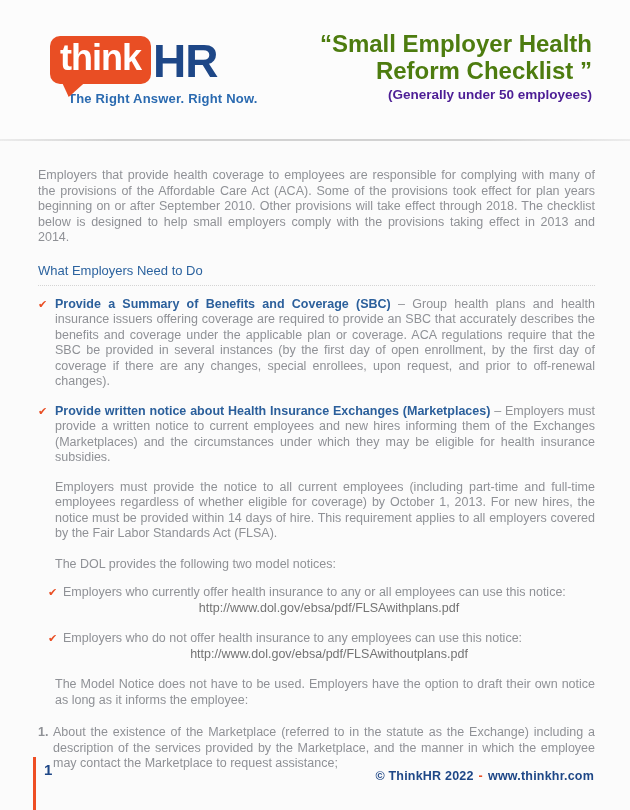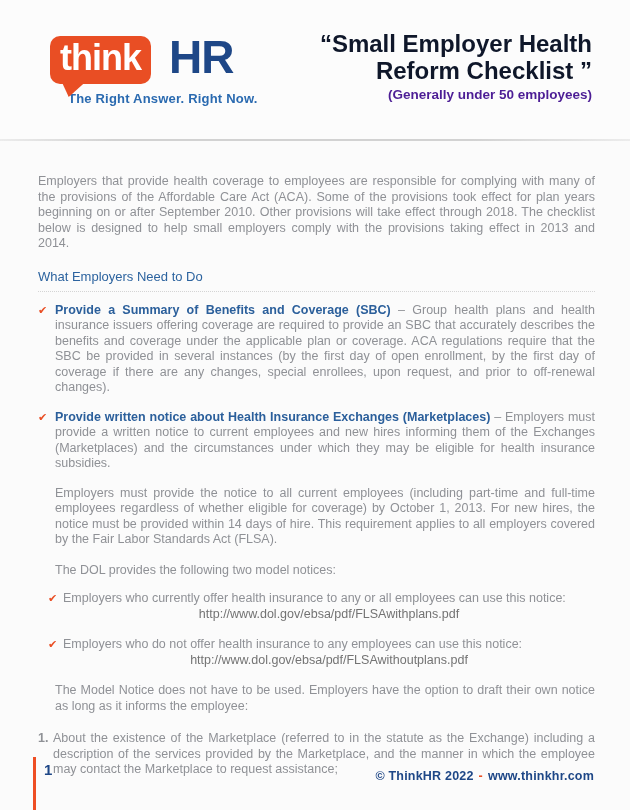--- a/index.html
+++ b/index.html
@@ -16,21 +16,21 @@
   }
 
   
   .header { position: absolute; top: 0; left: 0; right: 0; height: 140px; background: #fcfcfc; }
   .header-rule {
     position: absolute; top: 139px; left: 0; right: 0; height: 2px;
     background: linear-gradient(to right, #ececec, #d2d2d2 18%, #d2d2d2 75%, #ececec);
   }
 
   .logo { position: absolute; top: 36px; left: 50px; }
-  .logo-row { display: flex; align-items: flex-start; gap: 16px; }
+  .logo-row { display: flex; align-items: flex-end; }
   .logo-bubble {
     position: relative;
     background: #e94e24;
     border-radius: 10px;
     padding: 3px 10px 7px 10px;
     height: 48px;
     display: flex; align-items: center;
   }
   .logo-bubble-text {
     color: #ffffff; font-weight: bold; font-size: 36px; letter-spacing: -1px; line-height: 1;
@@ -45,25 +45,25 @@
   }
   .logo-hr {
     color: #1e4787; font-weight: bold; font-size: 46px; line-height: 0.95;
     letter-spacing: -1px; margin-left: 2px;
   }
   .logo-tagline {
     color: #2a6ab0; font-weight: bold; font-size: 13px; margin: 7px 0 0 18px; letter-spacing: 0.2px;
   }
 
   .title-block { position: absolute; top: 30px; right: 38px; text-align: right; }
-  .title-line { color: #0f172a; font-weight: bold; font-size: 24px; line-height: 27px; letter-spacing: 0px; }
+  .title-line { color: #4d7c0f; font-weight: bold; font-size: 24px; line-height: 27px; letter-spacing: 0px; }
   .title-sub { color: #4c1d95; font-weight: bold; font-size: 13.5px; margin-top: 3px; }
 
   
-  .content { position: absolute; top: 150px; left: 0; right: 0; padding: 24px 35px 0 38px; }
+  .content { position: absolute; top: 144px; left: 0; right: 0; padding: 24px 35px 0 38px; }
 
   .body-text { color: #8f9196; font-size: 12.5px; line-height: 15.5px; text-align: justify; }
 
   .intro { margin-bottom: 17px; }
 
   .section-heading { color: #ee4e24; font-weight: bold; font-size: 19px; margin-top: 2px; }
   .section-subheading { color: #2c639f; font-size: 13px; margin-top: 9px; font-weight: normal; }
   .dotted-rule { border-bottom: 1.5px dotted #d4d4d4; margin: 7px 0 11px 0; }
 
   .check-item { display: flex; margin-bottom: 14px; }

